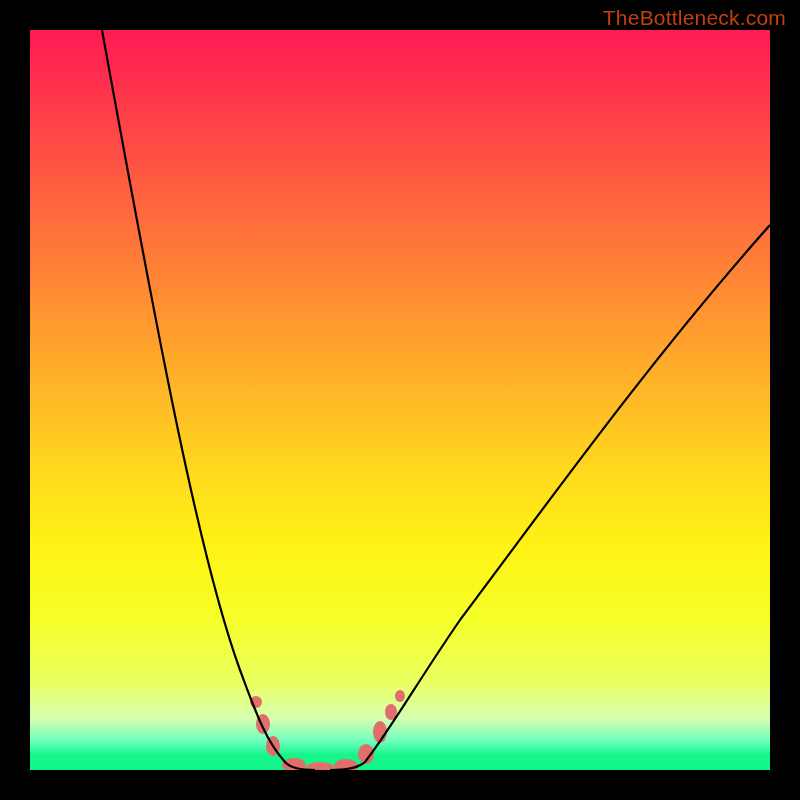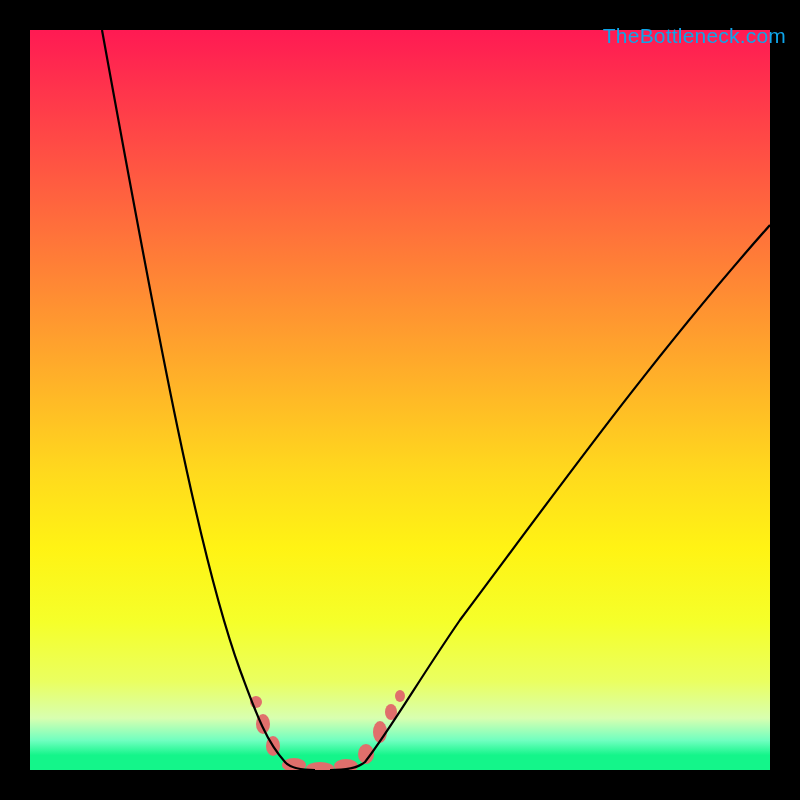--- a/index.html
+++ b/index.html
@@ -30,26 +30,25 @@
       #eaff60 88%,
       #d8ffb0 93%,
       #70ffc0 96%,
       #14f58a 98%,
       #14f58a 100%);
   }
   .watermark {
     position: absolute;
     top: 6px;
     right: 14px;
-    color: #0ea5e9;
+    color: #c2410c;
     font-size: 21px;
     font-weight: 500;
     letter-spacing: 0.2px;
     user-select: none;
-    margin-top: 18px;
   }
   svg.curves {
     position: absolute;
     left: 30px;
     top: 30px;
     width: 740px;
     height: 740px;
   }
 </style>
 </head>

